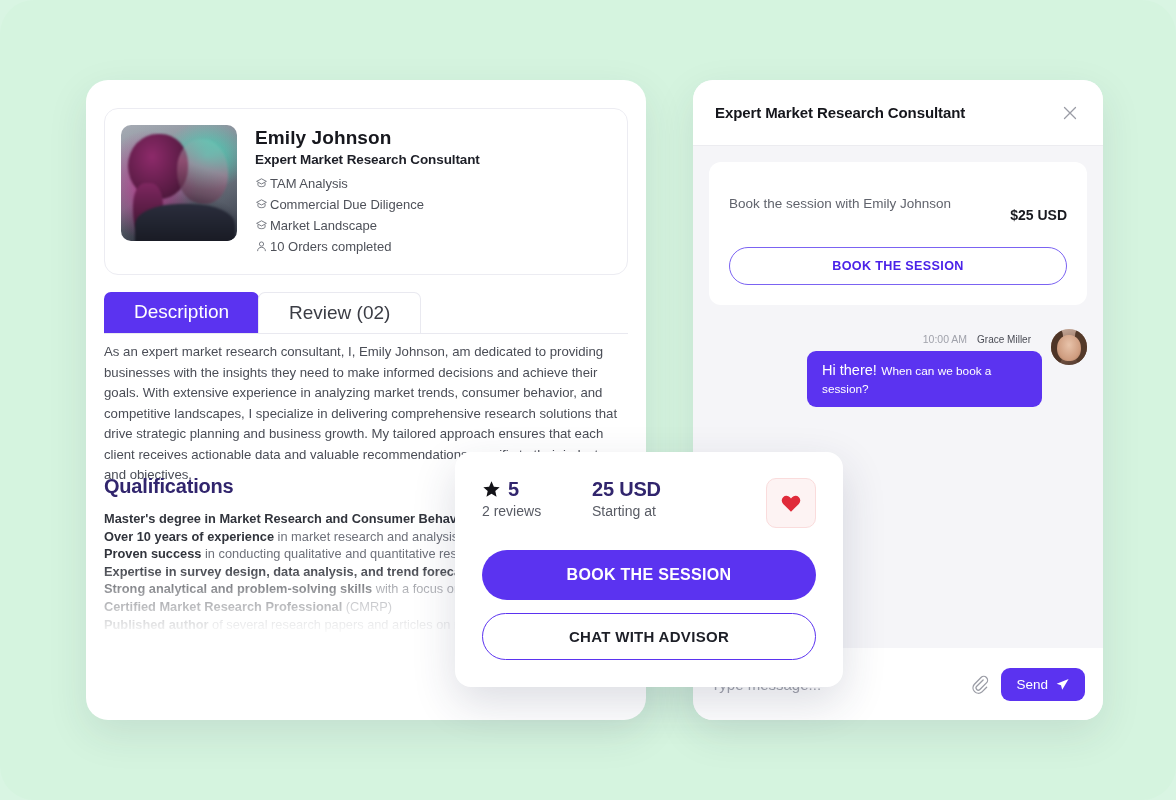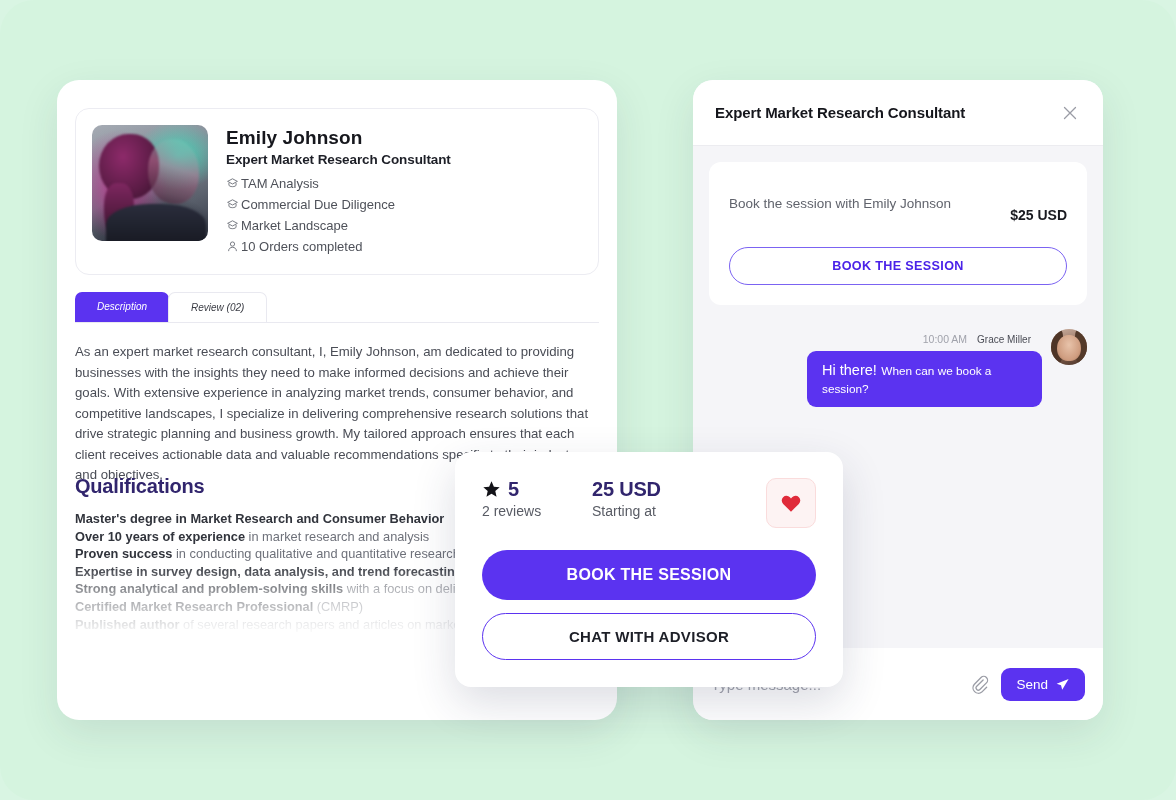--- a/index.html
+++ b/index.html
@@ -16,21 +16,21 @@
     position: absolute;
     inset: 0;
     border-radius: 34px;
     background: #d5f4df;
     overflow: hidden;
   }
 
   
   .left-panel {
     position: absolute;
-    left: 57px; top: 80px;
+    left: 86px; top: 80px;
     width: 560px; height: 640px;
     background: #ffffff;
     border-radius: 22px;
     box-shadow: 0 14px 40px rgba(40,50,70,0.10);
     overflow: hidden;
   }
   .profile-card {
     position: absolute;
     left: 18px; top: 28px;
     width: 524px;
@@ -99,26 +99,25 @@
   .p-item svg { flex: 0 0 13px; }
 
   
   .tabs {
     position: absolute; left: 18px; top: 212px;
     width: 524px;
     display: flex;
     border-bottom: 1px solid #e9e9f0;
   }
   .tab {
-    padding: 9px 22px;
-    font-size: 10px;
+    padding: 9px 30px;
+    font-size: 19px;
     border-radius: 7px 7px 0 0;
     cursor: pointer;
     white-space: nowrap;
-    font-style: italic;
   }
   .tab.active {
     background: #5b33f0; color: #fff; font-weight: 400;
   }
   .tab.inactive {
     background: #fff; color: #3b3d45;
     border: 1px solid #e9e9f0; border-bottom: none;
     margin-left: -1px;
   }
 

